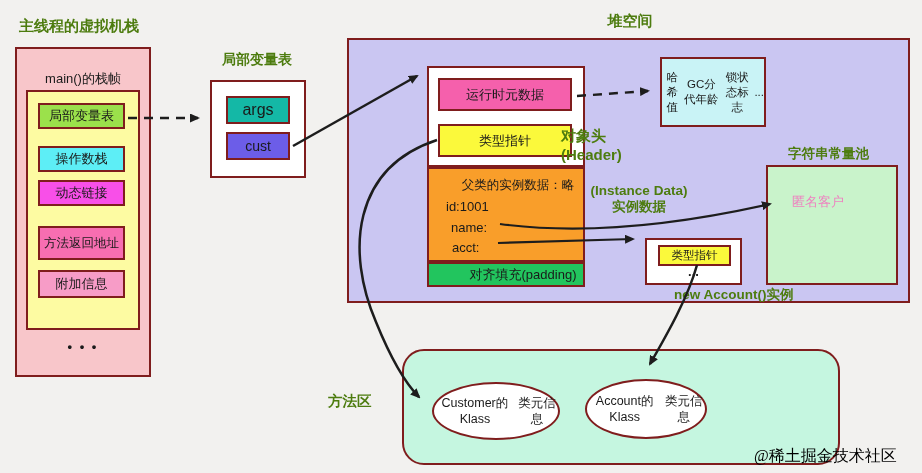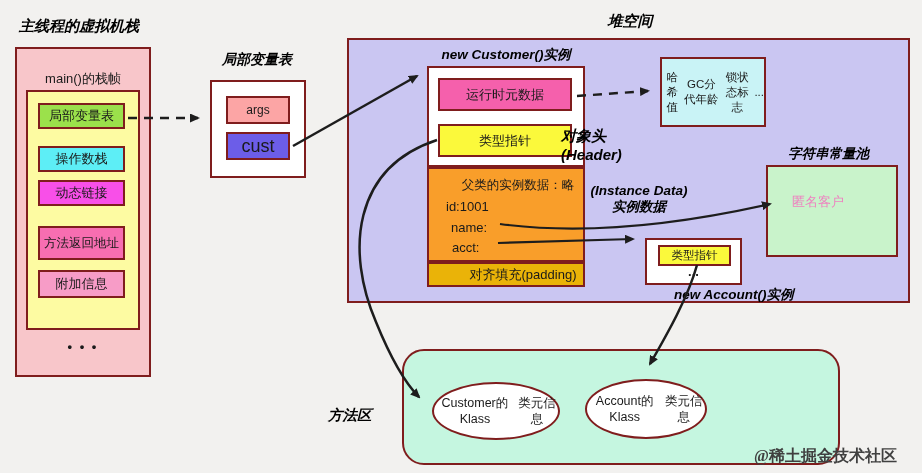--- a/index.html
+++ b/index.html
@@ -6,21 +6,21 @@
   #canvas{
     position:relative;width:922px;height:473px;overflow:hidden;
     background:#f2f1ef;
     font-family:"Liberation Sans","DejaVu Sans",sans-serif;
     color:#1a1a1a;
   }
   .abs{position:absolute;}
   .box{border:2px solid #7f1d1d;box-sizing:border-box;}
   .ctr{display:flex;align-items:center;justify-content:center;text-align:center;}
   .col{}
-  .red{color:#000000;font-weight:bold;font-style:italic;}
+  .red{color:#4d7c0f;font-weight:bold;}
   .lbl{font-size:13px;}
   svg.overlay{position:absolute;left:0;top:0;z-index:10;pointer-events:none;}
 </style>
 </head>
 <body>
 
 <div id="canvas">
 
   <div class="abs red" style="left:19px;top:17px;font-size:15px;">主线程的虚拟机栈</div>
 
@@ -45,96 +45,95 @@
         <span>附加信息</span>
       </div>
     </div>
 
     <div class="abs" style="left:0;top:290px;width:132px;text-align:center;font-size:13px;font-weight:bold;letter-spacing:2px;">•  •  •</div>
   </div>
 
   <div class="abs red" style="left:222px;top:51px;font-size:14px;">局部变量表</div>
 
   <div class="abs box" style="left:210px;top:80px;width:96px;height:98px;background:#ffffff;">
-    <div class="abs box ctr" style="left: 14px; top: 14px; width: 64px; height: 28px; font-size: 12px; background-color: #fca5a5; align-items: center;">
+    <div class="abs box ctr" style="left: 14px; top: 14px; width: 64px; height: 28px; font-size: 16px; background-color: #14b8a6; align-items: center;">
       <span>args</span>
     </div>
-    <div class="abs box ctr" style="left: 14px; top: 50px; width: 64px; height: 28px; font-size: 18px; background-color: rgb(108, 93, 232);">
+    <div class="abs box ctr" style="left: 14px; top: 50px; width: 64px; height: 28px; font-size: 14px; background-color: rgb(108, 93, 232);">
       <span>cust</span>
     </div>
   </div>
 
   <div class="abs red" style="left:597px;top:12px;width:66px;text-align:center;font-size:15px;">堆空间</div>
 
   <div class="abs box" style="left: 347px; top: 38px; width: 563px; height: 265px; background-color: rgb(202, 198, 242);"></div>
 
-  <div class="abs red" style="left:427px;top:46px;width:158px;text-align:center;font-size:13.5px;">new Customer()实例</div>
 
   <div class="abs box" style="left:427px;top:66px;width:158px;height:101px;background:#ffffff;">
     <div class="abs box ctr" style="left: 9px; top: 10px; width: 134px; height: 33px; font-size: 13px; background-color: rgb(245, 96, 172);">
       <span>运行时元数据</span>
     </div>
     <div class="abs box ctr" style="left: 9px; top: 56px; width: 134px; height: 33px; font-size: 13px; background-color: rgb(251, 249, 59);">
       <span>类型指针</span>
     </div>
   </div>
 
   <div class="abs box" style="left: 427px; top: 167px; width: 158px; height: 95px; background-color: rgb(249, 158, 42);">
     <div class="abs" style="left:0;top:8px;width:178px;text-align:center;font-size:12.5px;">父类的实例数据：略</div>
     <div class="abs lbl" style="left:17px;top:30px;">id:1001</div>
     <div class="abs lbl" style="left:22px;top:51px;">name:</div>
     <div class="abs lbl" style="left:23px;top:71px;">acct:</div>
   </div>
 
-  <div class="abs box ctr" style="left: 427px; top: 262px; width: 158px; height: 25px; font-size: 13px; background-color: #eab308; padding-left: 34px;">
+  <div class="abs box ctr" style="left: 427px; top: 262px; width: 158px; height: 25px; font-size: 13px; background-color: #22c55e; padding-left: 34px;">
     <span>对齐填充(padding)</span>
   </div>
 
   <div class="abs red" style="left:561px;top:126px;width:100px;text-align:left;font-size:15px;line-height:19px;">
     <div>对象头</div>
     <div>(Header)</div>
   </div>
   <div class="abs red" style="left:578px;top:183px;width:122px;text-align:center;font-size:13.5px;line-height:16px;">
     <div>(Instance Data)</div>
     <div>实例数据</div>
   </div>
 
   <div class="abs box ctr col" style="left: 660px; top: 57px; width: 106px; height: 70px; font-size: 11.5px; line-height: 15px; background-color: rgb(201, 243, 246);">
     <div>哈希值</div>
     <div>GC分代年龄</div>
     <div>锁状态标志</div>
     <div style="line-height:7px;">...</div>
   </div>
 
   <div class="abs red" style="left:788px;top:145px;font-size:13.5px;">字符串常量池</div>
-  <div class="abs box" style="left: 766px; top: 165px; width: 132px; height: 92px; background-color: rgb(201, 243, 203);">
+  <div class="abs box" style="left: 766px; top: 165px; width: 132px; height: 120px; background-color: rgb(201, 243, 203);">
     <div class="abs" style="left:24px;top:26px;font-size:13px;color:#ee82c0;">匿名客户</div>
   </div>
 
   <div class="abs box" style="left:645px;top:238px;width:97px;height:47px;background:#ffffff;">
     <div class="abs box ctr" style="left: 11px; top: 5px; width: 73px; height: 21px; font-size: 11.5px; background-color: rgb(251, 249, 59);">
       <span>类型指针</span>
     </div>
     <div class="abs" style="left:0;top:24px;width:93px;text-align:center;font-size:13px;font-weight:bold;">...</div>
   </div>
   <div class="abs red" style="left:674px;top:286px;font-size:13.5px;">new Account()实例</div>
 
-  <div class="abs red" style="left:328px;top:406px;font-size:14.5px;">方法区</div>
+  <div class="abs red" style="left:328px;top:392px;font-size:14.5px;">方法区</div>
   <div class="abs box" style="left: 402px; top: 349px; width: 438px; height: 116px; background-color: rgb(197, 246, 224); border-radius: 22px;">
     <div class="abs box ctr col" style="left:28px;top:31px;width:128px;height:58px;border-radius:50%;background:#ffffff;font-size:12.5px;line-height:16px;">
       <div>Customer的Klass</div>
       <div>类元信息</div>
     </div>
     <div class="abs box ctr col" style="left:181px;top:28px;width:122px;height:60px;border-radius:50%;background:#ffffff;font-size:12.5px;line-height:16px;">
       <div>Account的Klass</div>
       <div>类元信息</div>
     </div>
   </div>
 
-  <div class="abs" style="left:754px;top:446px;font-size:16px;color:#404040;font-family:'Liberation Serif','DejaVu Serif',serif;font-weight:bold;">@稀土掘金技术社区</div>
+  <div class="abs" style="left:754px;top:446px;font-size:16px;color:#000000;font-family:'Liberation Serif','DejaVu Serif',serif;">@稀土掘金技术社区</div>
 
   <svg class="overlay" width="922" height="473" viewBox="0 0 922 473">
     <defs>
       <marker id="ah" markerWidth="10" markerHeight="9" refX="8" refY="4.5" orient="auto" markerUnits="userSpaceOnUse">
         <path d="M0,0 L10,4.5 L0,9 z" fill="#1d1d1d"></path>
       </marker>
     </defs>
 
     <path d="M128,118 L198,118" stroke="#1d1d1d" stroke-width="2.5" fill="none" stroke-dasharray="9,7" marker-end="url(#ah)"></path>
 

